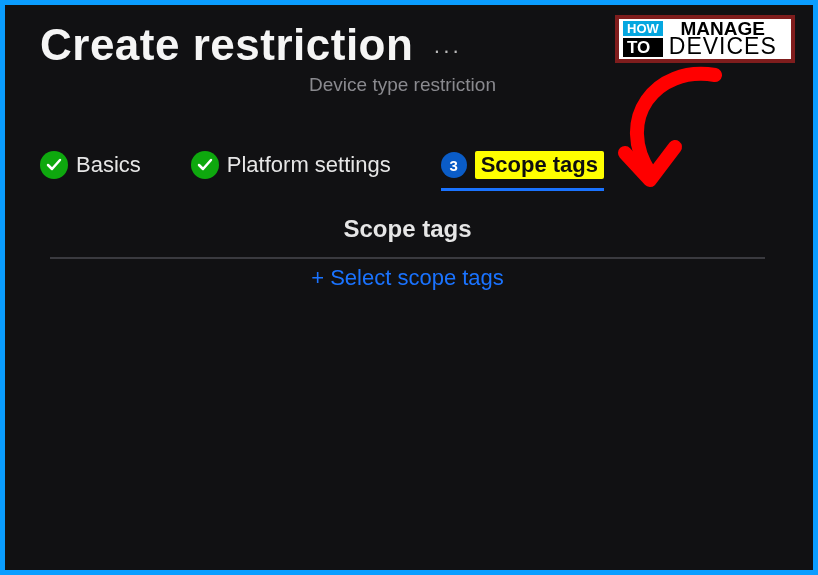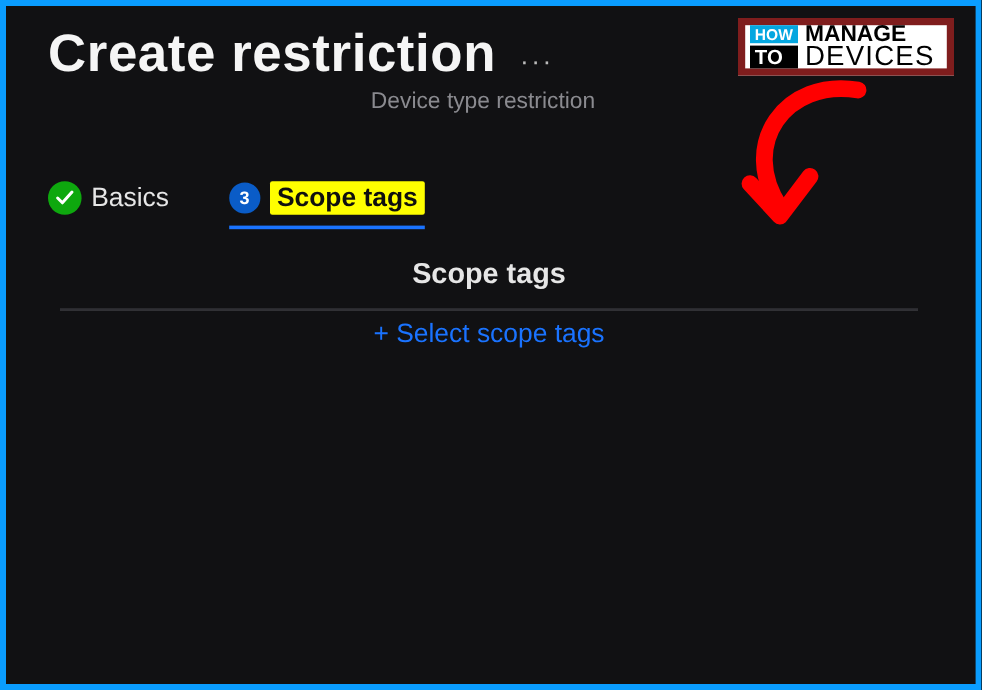--- a/index.html
+++ b/index.html
@@ -131,21 +131,21 @@
     font-weight: 400;
   }
   
   .watermark {
     position: absolute;
     top: 10px;
     right: 18px;
     width: 180px;
     height: 48px;
     background: #fff;
-    border: 6px solid #7f1d1d;
+    border: 4px solid #7f1d1d;
     display: flex;
     align-items: center;
     padding: 2px 4px;
     gap: 2px;
   }
   .wm-how {
     background: #05a7e0;
     color: #fff;
     font-weight: 800;
     font-size: 13px;
@@ -158,20 +158,21 @@
     font-weight: 800;
     font-size: 17px;
     padding: 1px 4px;
     line-height: 1;
   }
   .wm-main {
     display: flex;
     flex-direction: column;
     margin-left: 4px;
     line-height: 0.85;
+    align-items: center;
   }
   .wm-main .line1 { color: #000; font-weight: 900; font-size: 19px; letter-spacing: 0px;}
   .wm-main .line2 { color: #000000; font-weight: 400; font-size: 23px; letter-spacing: 1px;}
   
   .arrow-annot {
     position: absolute;
     top: 60px;
     left: 590px;
     width: 150px;
     height: 130px;
@@ -194,20 +195,28 @@
 
       <div class="step">
         <span class="step-circle-check">
           <svg viewBox="0 0 16 16">
               <path d="M2 8 L6 12 L14 3" stroke="#fff" stroke-width="2.5" fill="none" stroke-linecap="round" stroke-linejoin="round"></path>
             </svg>
         </span>
         <span class="step-label">Basics</span>
       </div>
 
+      <div class="step">
+        <span class="step-circle-check">
+          <svg viewBox="0 0 16 16">
+              <path d="M2 8 L6 12 L14 3" stroke="#fff" stroke-width="2.5" fill="none" stroke-linecap="round" stroke-linejoin="round"></path>
+            </svg>
+        </span>
+        <span class="step-label">Platform settings</span>
+      </div>
 
       <div class="step step-active">
         <span class="step-circle-num">3</span>
         <span class="step-label">Scope tags</span>
         <span class="underline"></span>
       </div>
 
     </div>
 
     <div class="section">

